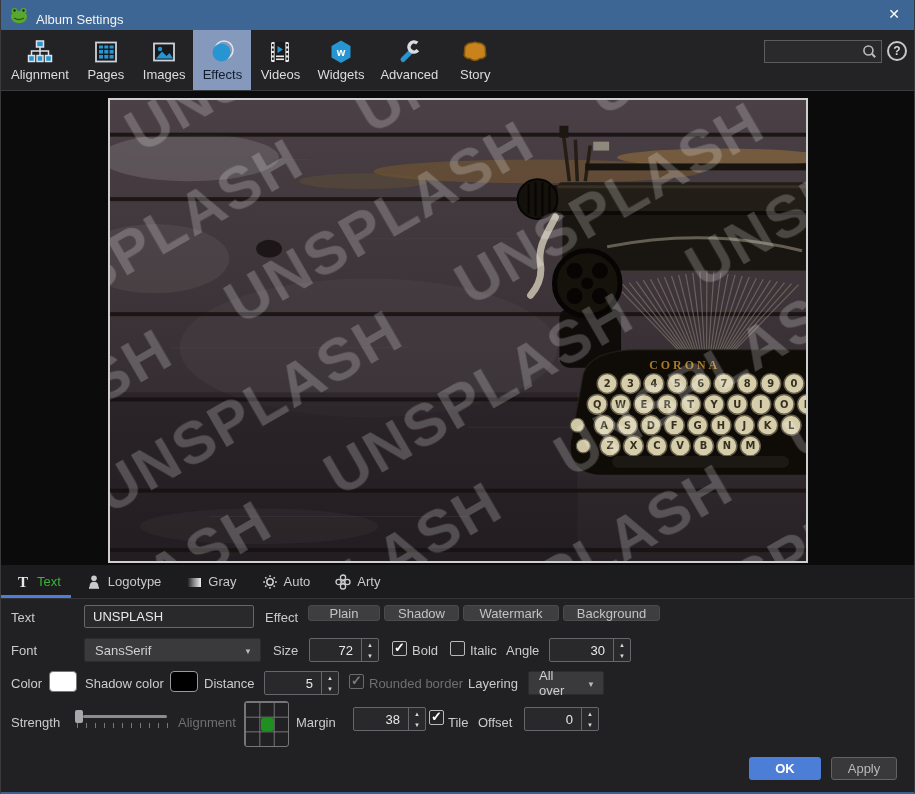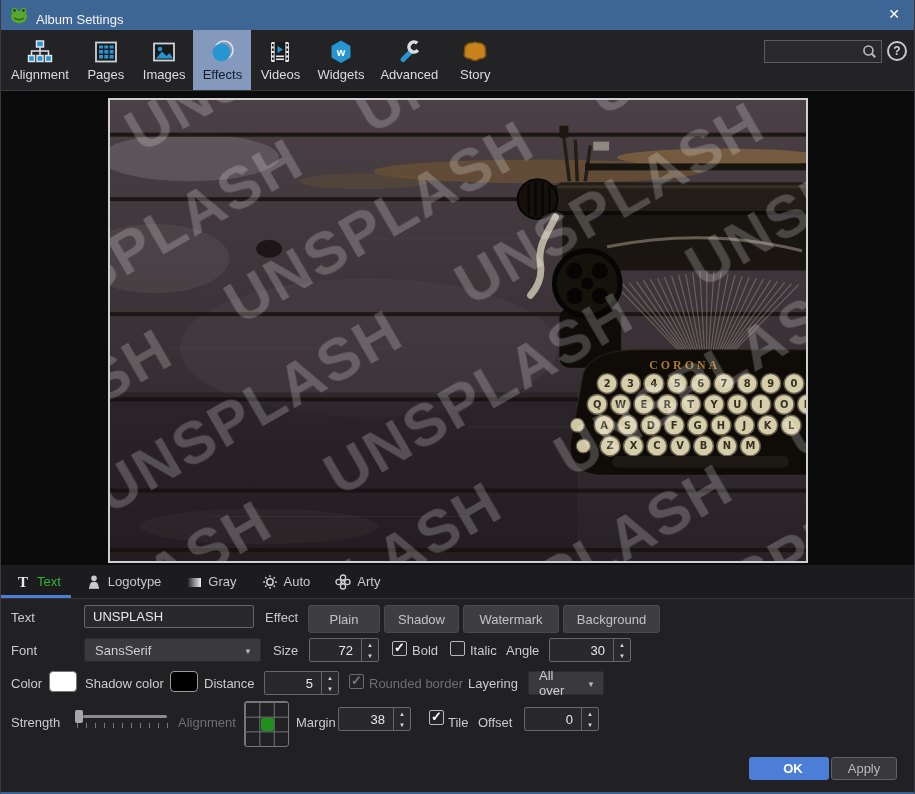--- a/index.html
+++ b/index.html
@@ -36,41 +36,41 @@
   .stab:first-child{margin-left:14px;}
   .stab .slabel{font-size:13px;color:#c9c9c9;margin-left:6px;}
   .stab.sel .slabel{color:#35b335;}
   .tab-underline{position:absolute;left:0;bottom:0;width:70px;height:3px;background:#4c7ed8;}
   
   .bottompanel{position:absolute;top:599px;left:0;right:0;bottom:0;background:#212123;}
   
   .lbl{position:absolute;color:#cbcbcb;font-size:13px;line-height:13px;white-space:nowrap;}
   .lbl.dis{color:#6f6f6f;}
   .tinput{position:absolute;background:#29292b;border:1px solid #66666a;border-radius:2px;color:#e8e8e8;font-size:13px;padding:0 8px;height:23px;box-sizing:border-box;font-family:"Liberation Sans",sans-serif;outline:none;}
-  .ebtn{position:absolute;height:28px;background:#3e3e41;border:1px solid #4a4a4d;border-radius:3px;color:#c2c2c2;font-size:13px;display:flex;align-items:center;justify-content:center;box-sizing:border-box;}
+  .ebtn{position:absolute;height:16px;background:#3e3e41;border:1px solid #4a4a4d;border-radius:3px;color:#c2c2c2;font-size:13px;display:flex;align-items:center;justify-content:center;box-sizing:border-box;}
   .select{position:absolute;height:24px;background:#3a3a3d;border:1px solid #2c2c2e;border-radius:2px;color:#cfcfcf;font-size:13px;display:flex;align-items:center;padding:0 22px 0 10px;box-sizing:border-box;}
   .select::after{content:"▼";position:absolute;right:8px;top:8px;font-size:8px;color:#b9b9b9;}
   .spin{position:absolute;display:flex;height:24px;background:#29292b;border:1px solid #66666a;border-radius:2px;box-sizing:border-box;}
   .spin .val{display:flex;align-items:center;justify-content:flex-end;padding-right:8px;color:#e8e8e8;font-size:13px;}
   .spin .btns{width:16px;border-left:1px solid #66666a;display:flex;flex-direction:column;}
   .spin .btns div{flex:1;display:flex;align-items:center;justify-content:center;font-size:6px;color:#d8d8d8;}
   .cb{position:absolute;width:15px;height:15px;border:1px solid #b9b9b9;border-radius:2px;background:#242426;box-sizing:border-box;}
   .cb.checked::after{content:"✓";position:absolute;left:1px;top:-2px;color:#ffffff;font-size:13px;font-weight:bold;}
   .cb.dis{border-color:#6a6a6a;}
   .cb.dis::after{color:#7a7a7a;}
   .swatch{position:absolute;width:28px;height:21px;border-radius:4px;border:1px solid #9a9a9a;box-sizing:border-box;}
   .slider{position:absolute;left:72px;top:706px;width:96px;height:24px;}
   .slider .track{position:absolute;left:10px;top:9px;width:84px;height:3px;background:#8c8c90;border-radius:2px;}
   .slider .thumb{position:absolute;left:2px;top:4px;width:8px;height:13px;background:#a8a8ac;border-radius:2px;}
   .slider .tick{position:absolute;top:17px;width:1px;height:5px;background:#77777b;}
   .agrid{position:absolute;left:243px;top:701px;width:45px;height:46px;border:1px solid #77777a;border-radius:3px;box-sizing:border-box;
     background-image:linear-gradient(#77777a 1px, transparent 1px),linear-gradient(90deg,#77777a 1px, transparent 1px);
     background-size:33.4% 33.4%;}
   .agrid .dot{position:absolute;left:16px;top:16px;width:13px;height:13px;background:#1f8f1f;border-radius:2px;}
-  .okbtn{position:absolute;left:748px;top:757px;width:72px;height:23px;background:#4c7ed8;border-radius:3px;color:#ffffff;font-size:13px;font-weight:bold;display:flex;align-items:center;justify-content:center;padding-left:8px;}
+  .okbtn{position:absolute;left:748px;top:757px;width:72px;height:23px;background:#4c7ed8;border-radius:3px;color:#ffffff;font-size:13px;font-weight:bold;display:flex;align-items:center;justify-content:center;}
   .applybtn{position:absolute;left:830px;top:757px;width:66px;height:23px;background:#39393b;border:1px solid #626264;border-radius:3px;color:#b8b8b8;font-size:13px;display:flex;align-items:center;justify-content:center;box-sizing:border-box;}
 </style>
 </head>
 <body>
 
 <div class="window">
 
   <div class="titlebar">
     <svg class="logo" viewBox="0 0 18 18">
       <circle cx="4.5" cy="5" r="3" fill="#57a82c"></circle>
@@ -477,21 +477,21 @@
       <div class="tick" style="left:67px;"></div>
       <div class="tick" style="left:76px;"></div>
     <div class="tick" style="left:85px;"></div>
       <div class="tick" style="left:94px;"></div>
   </div>
   <span class="lbl dis" style="left:177px;top:716px;">Alignment</span>
   <div class="agrid">
     <div class="dot"></div>
   </div>
   <span class="lbl" style="left:295px;top:716px;">Margin</span>
-  <div class="spin" style="left:337px;top:707px;">
+  <div class="spin" style="left:352px;top:707px;">
     <div class="val" style="width:46px;">38</div>
     <div class="btns">
         <div>▲</div>
         <div>▼</div>
       </div>
   </div>
   <div class="cb checked" style="left:428px;top:710px;"></div>
   <span class="lbl" style="left:447px;top:716px;">Tile</span>
   <span class="lbl" style="left:477px;top:716px;">Offset</span>
   <div class="spin" style="left:523px;top:707px;">

